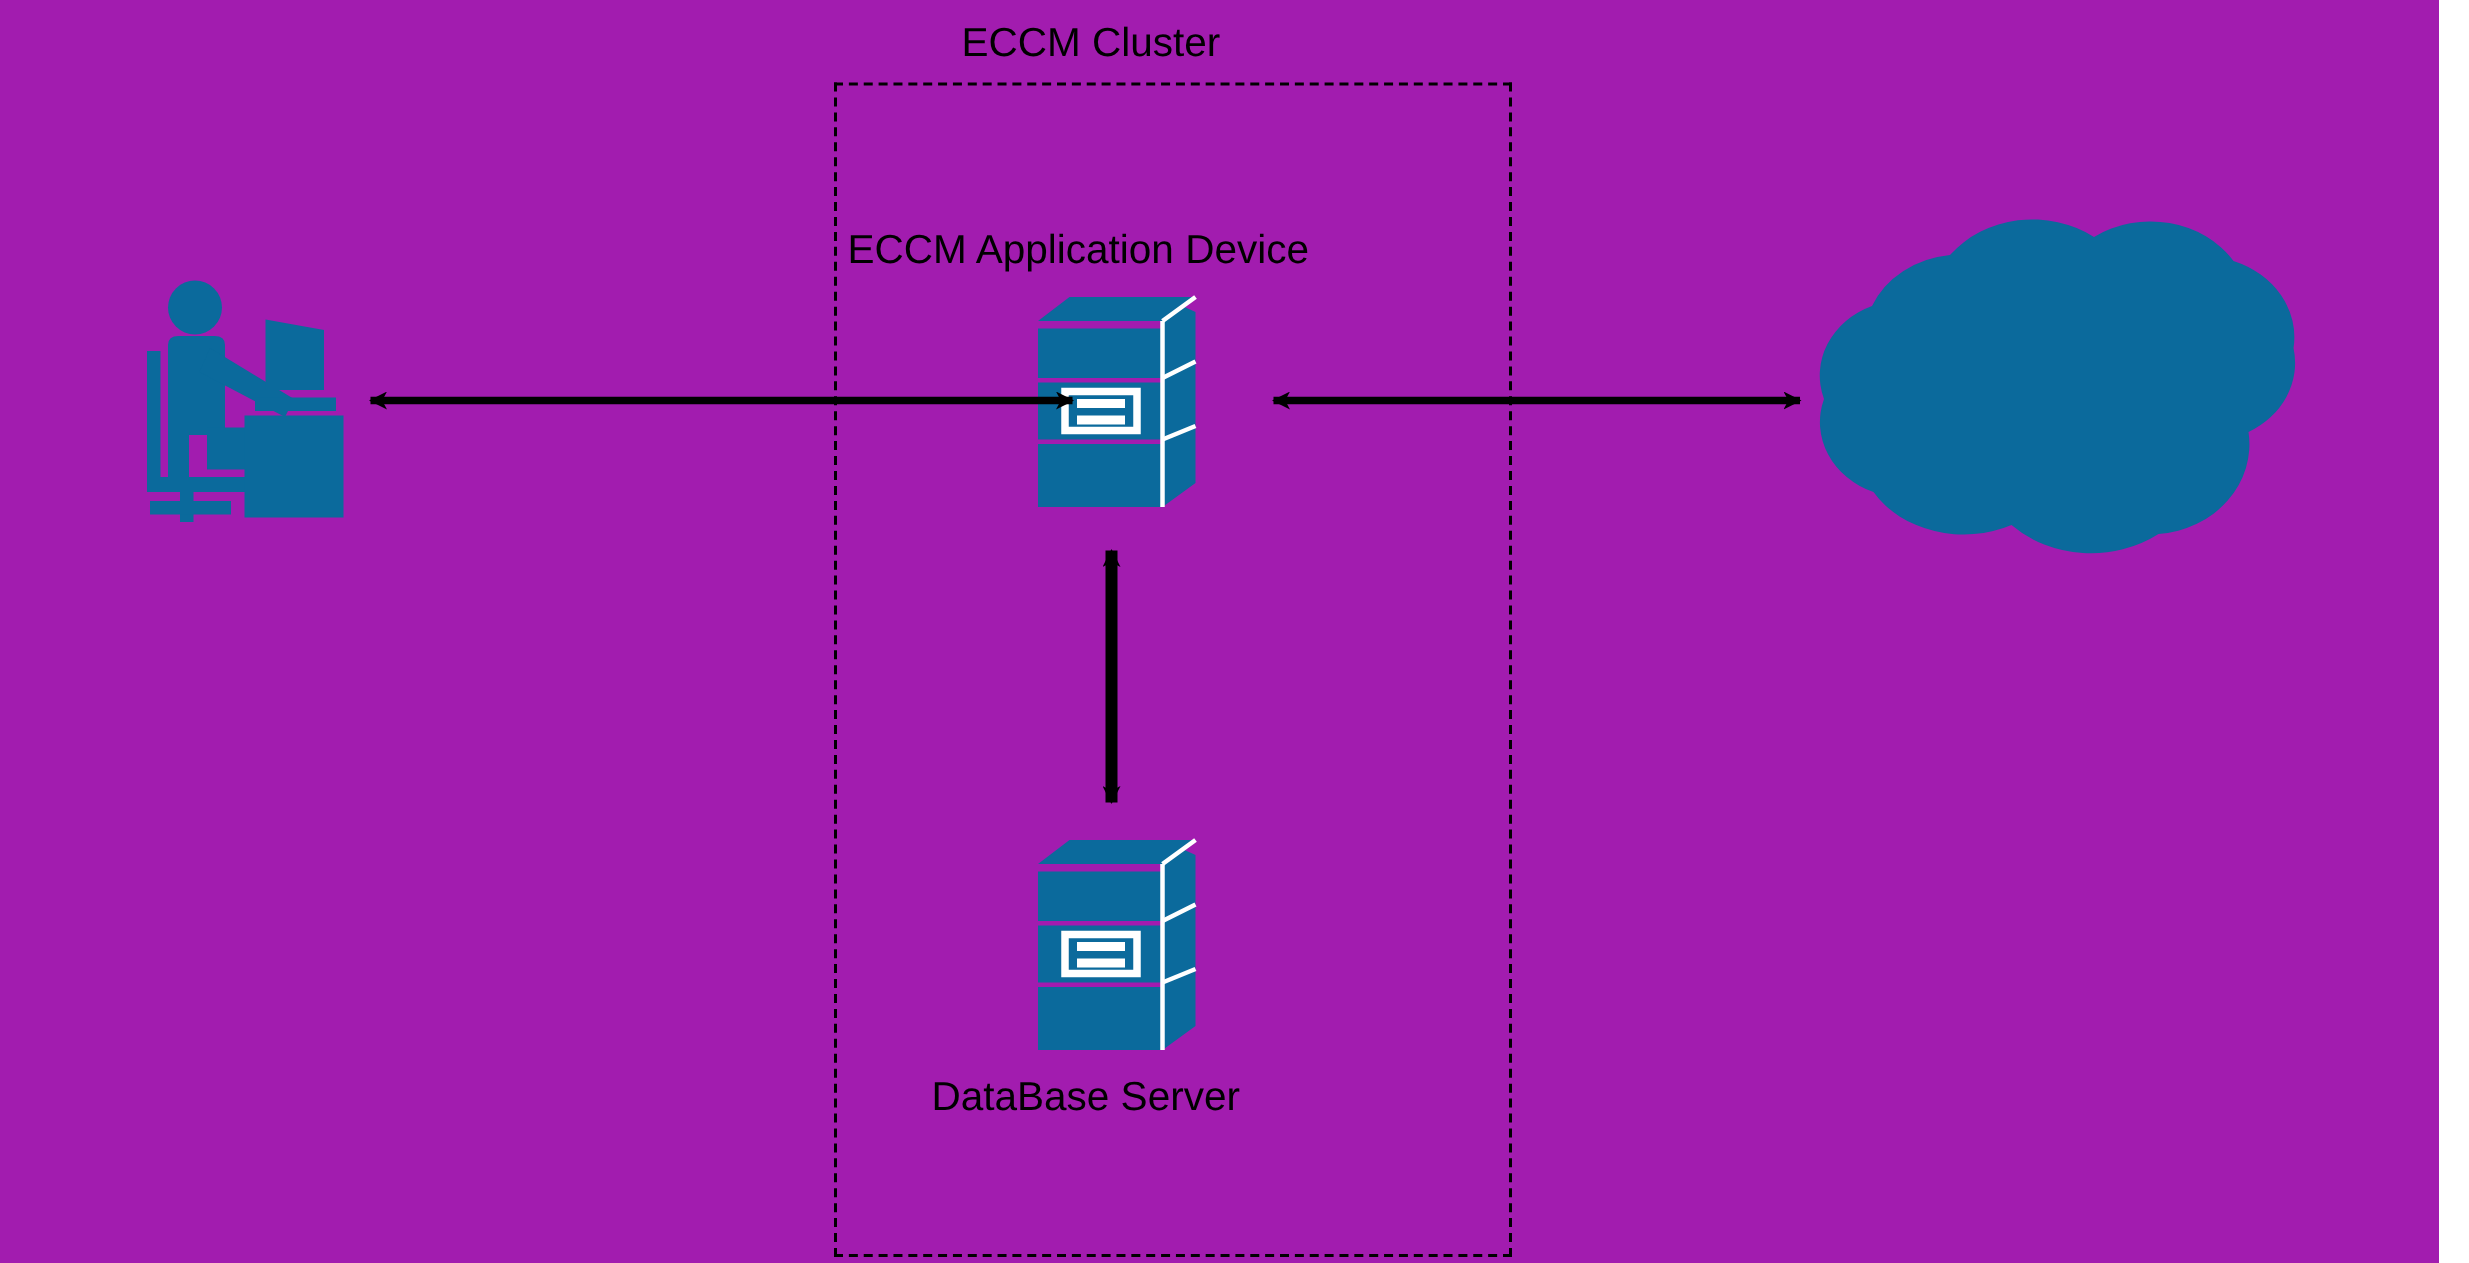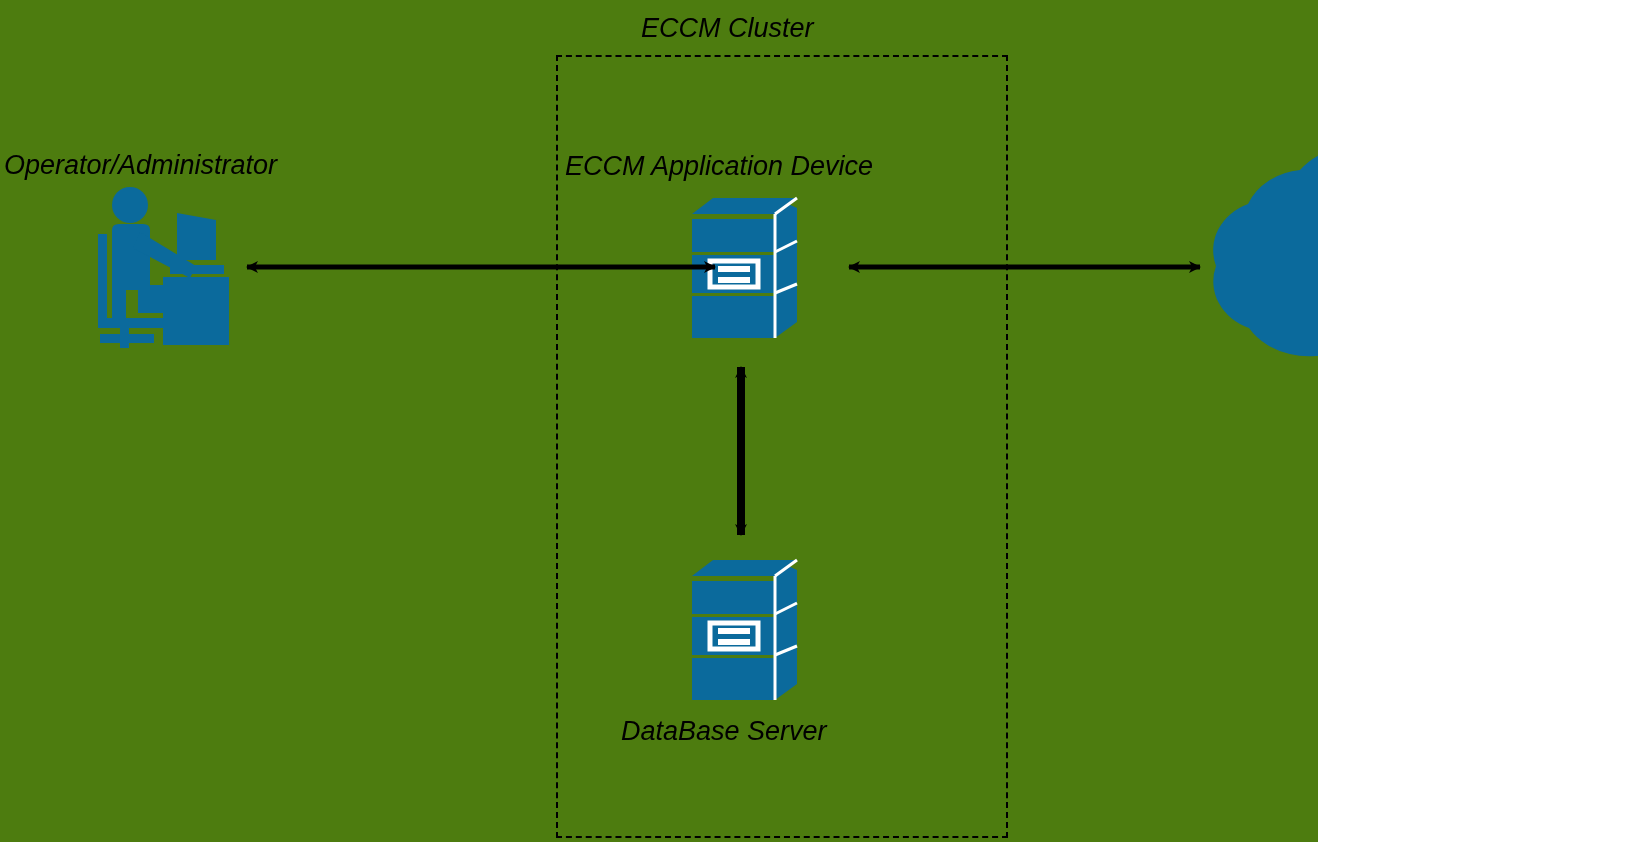--- a/index.html
+++ b/index.html
@@ -5,25 +5,24 @@
   html, body {
     margin: 0;
     padding: 0;
     background: #ffffff;
   }
   body {
     font-family: "Liberation Sans", sans-serif;
   }
   #canvas {
     position: relative;
-    width: 1318px;
+    width: 1626px;
     height: 842px;
-    background: #4d7c0f;
+    background: #a21caf;
     overflow: hidden;
-    font-style: italic;
   }
   .label {
     position: absolute;
     color: #000000;
     font-family: "Liberation Sans", sans-serif;
     font-size: 27px;
     line-height: 1.18;
     white-space: nowrap;
     user-select: none;
   }
@@ -54,21 +53,20 @@
 </style>
 </head>
 <body>
 
 <div id="canvas">
 
   <div class="cluster-box" style="left:556px; top:55px; width:452px; height:783px;"></div>
 
   <div class="label" style="left:641px; top:13px;">ECCM Cluster</div>
 
-  <div class="label" style="left:4px; top:150px;">Operator/Administrator</div>
 
   <div class="label" style="left:565px; top:151px;">ECCM Application Device</div>
 
   <div class="label" style="left:621px; top:716px;">DataBase Server</div>
 
   <div class="cloud-text" style="left:1212px; top:184px; width:290px;">Device Management Network</div>
 
   <svg class="svg-layer" viewBox="0 0 1646 842" xmlns="http://www.w3.org/2000/svg">
     <defs>
       <marker id="ah" viewBox="0 0 12 12" refX="11" refY="6" markerWidth="12" markerHeight="12" orient="auto-start-reverse" markerUnits="userSpaceOnUse">

